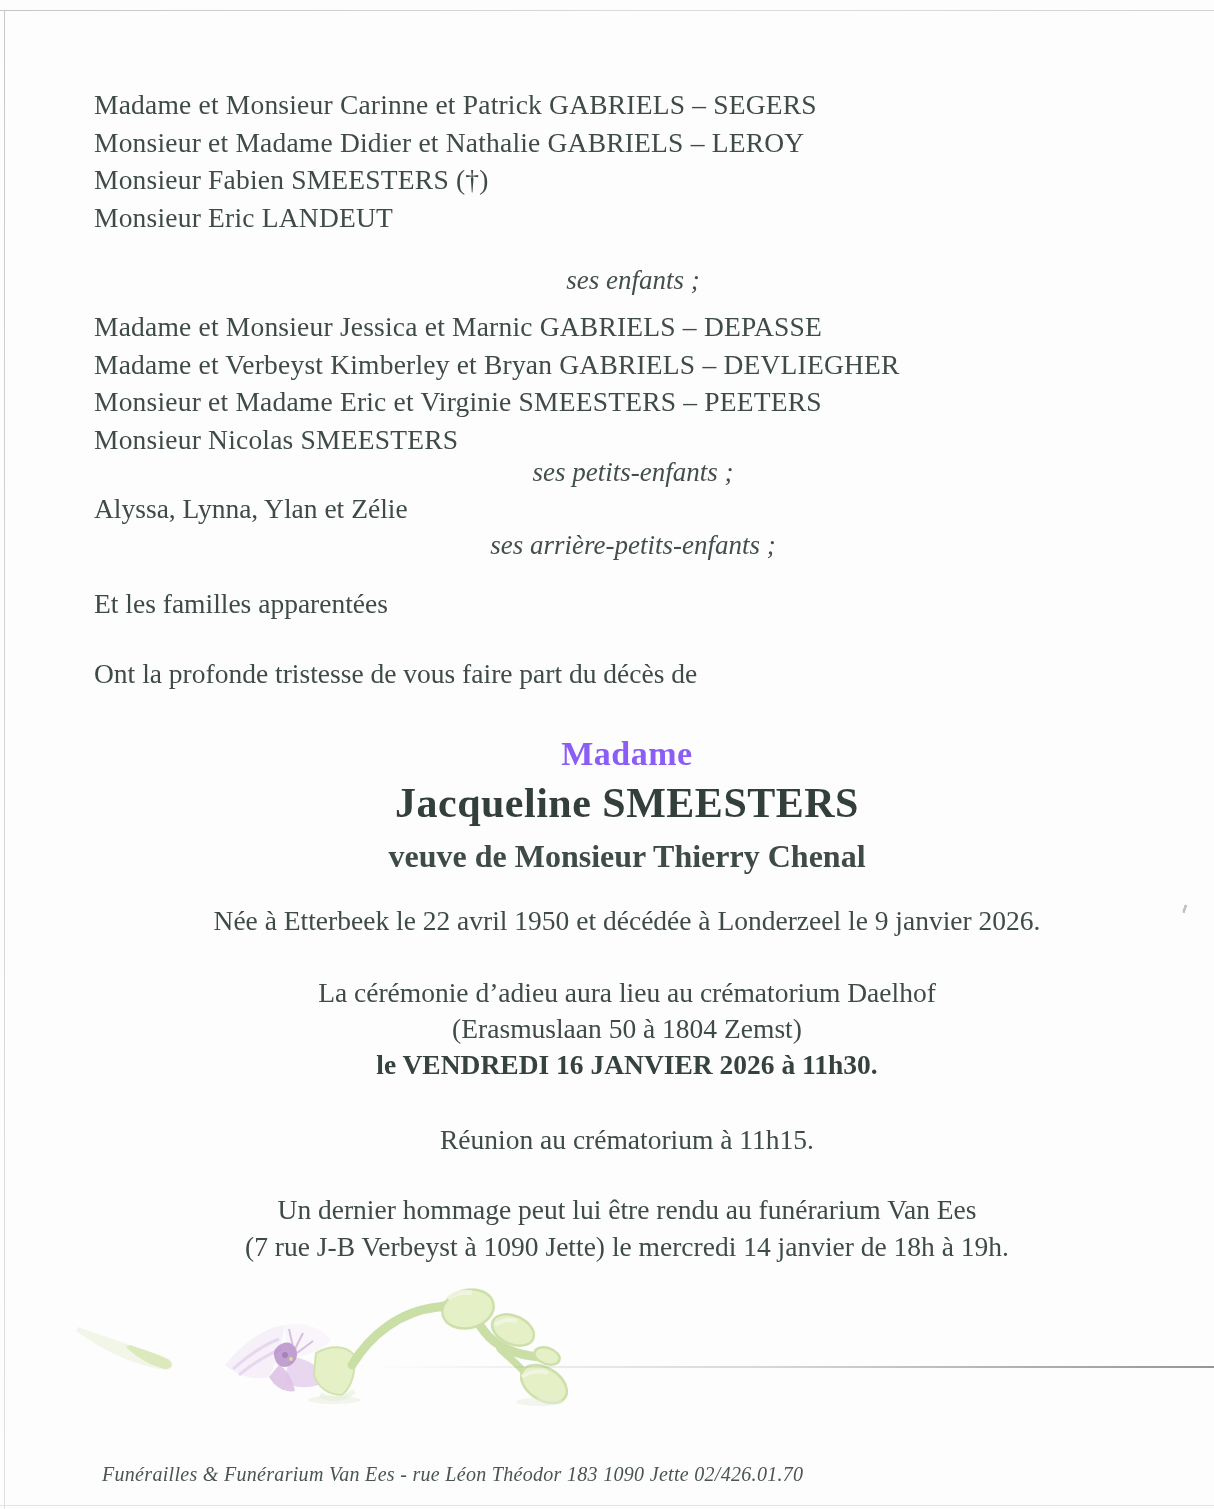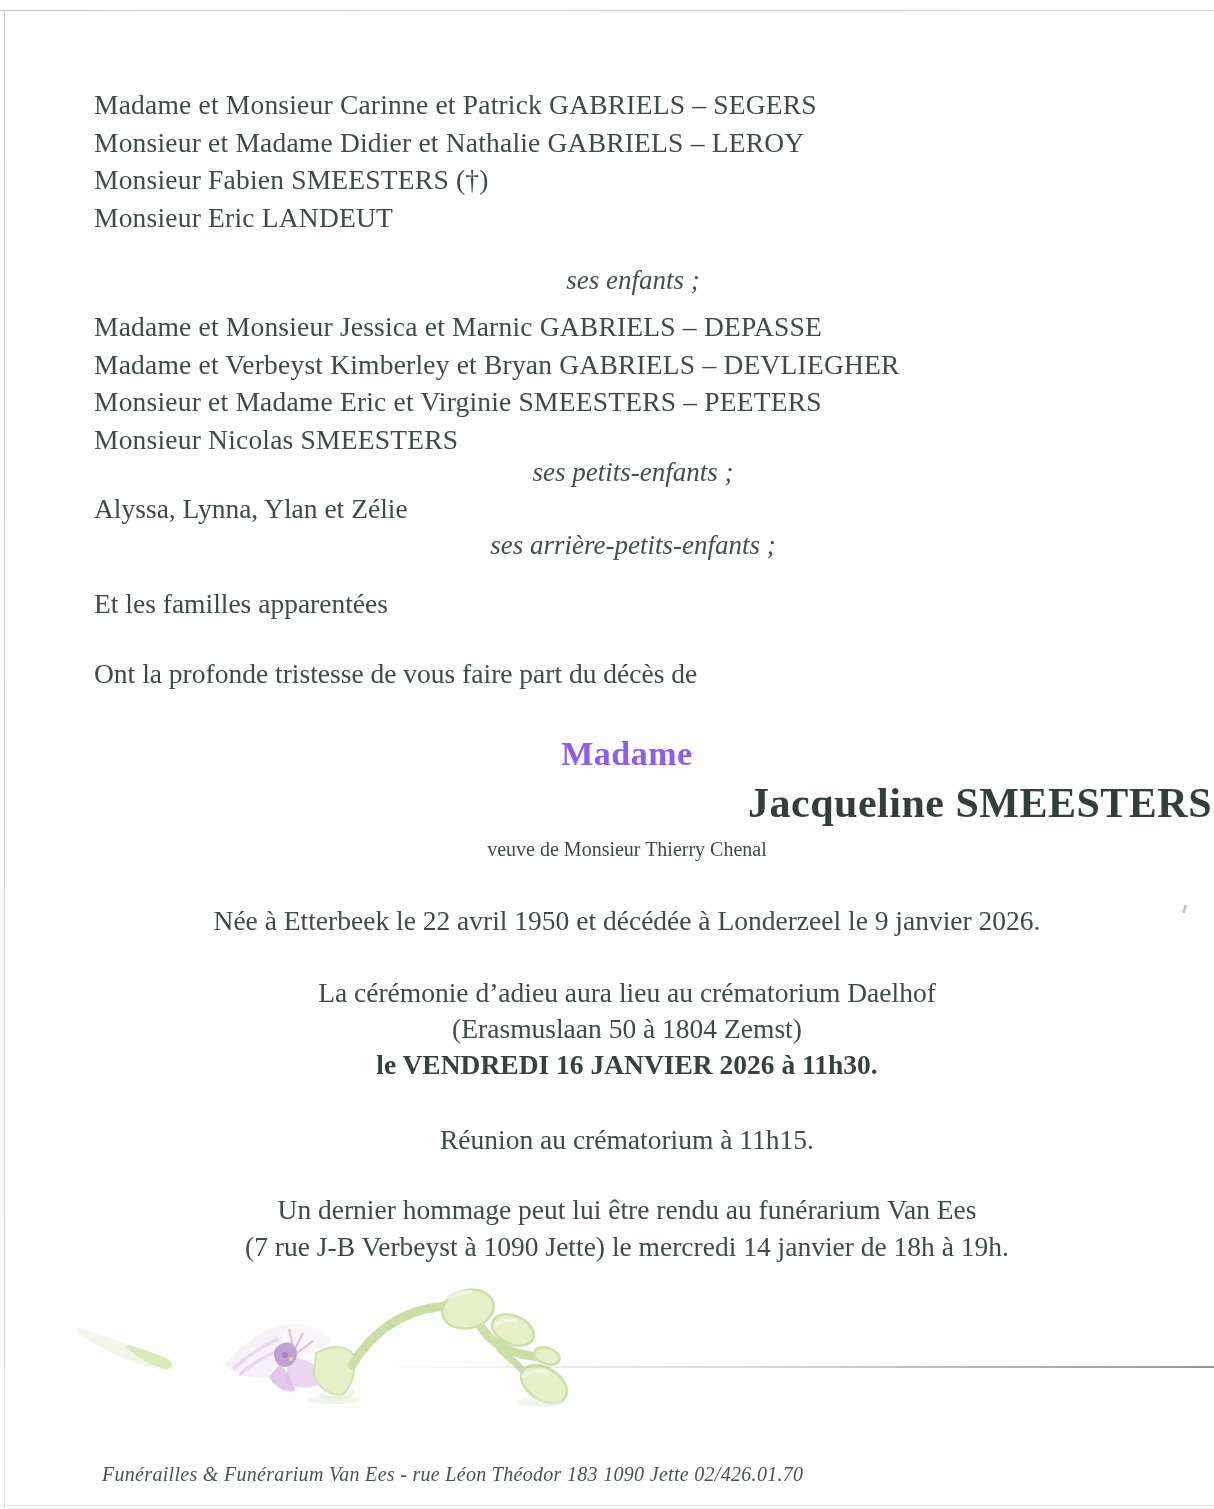--- a/index.html
+++ b/index.html
@@ -23,22 +23,22 @@
     background:linear-gradient(to right,rgba(160,160,160,0),rgba(150,150,150,.35) 45%,rgba(120,125,120,.8));}
   .speck{position:absolute;top:905px;left:1183px;width:5px;height:9px;
     border-left:3px solid #9a9a9a;transform:rotate(18deg);opacity:.6;border-radius:2px;}
 
   .abs{position:absolute;left:92px;right:40px;margin:2px;}
   .names p{margin:0;font-size:27.5px;line-height:37.5px;letter-spacing:.2px;}
   .relation{font-style:italic;text-align:center;font-size:27px;color:#434f4b;}
   .body-line{font-size:27.5px;}
   .centered{left:40px;right:0;text-align:center;font-size:27.5px;}
   .title-madame{font-weight:bold;font-size:34px;color:#8b5cf6;letter-spacing:.5px;}
-  .title-name{font-weight:bold;font-size:42px;color:#323f3b;letter-spacing:.5px;text-align:right;}
-  .subtitle{font-size:20px;}
+  .title-name{font-weight:bold;font-size:42px;color:#323f3b;letter-spacing:.5px;}
+  .subtitle{font-size:32px;font-weight:bold;}
   .bold-line{font-weight:bold;color:#36423e;}
   .footer-line{left:100px;right:0;font-style:italic;font-size:20px;color:#4a554f;letter-spacing:.3px;}
   .flower{position:absolute;left:70px;top:1283px;width:520px;height:132px;}
 </style>
 </head>
 <body>
 
 <div class="page">
 
   <div class="scan-line-top"></div>

